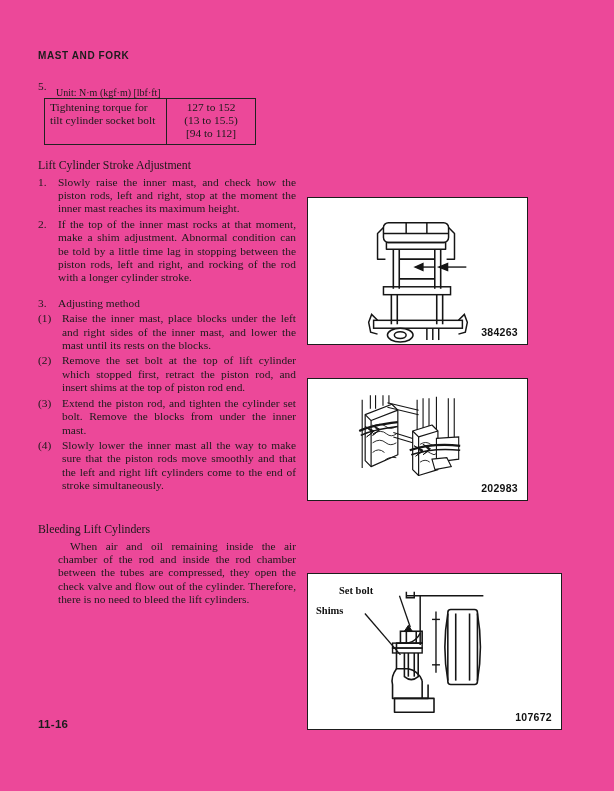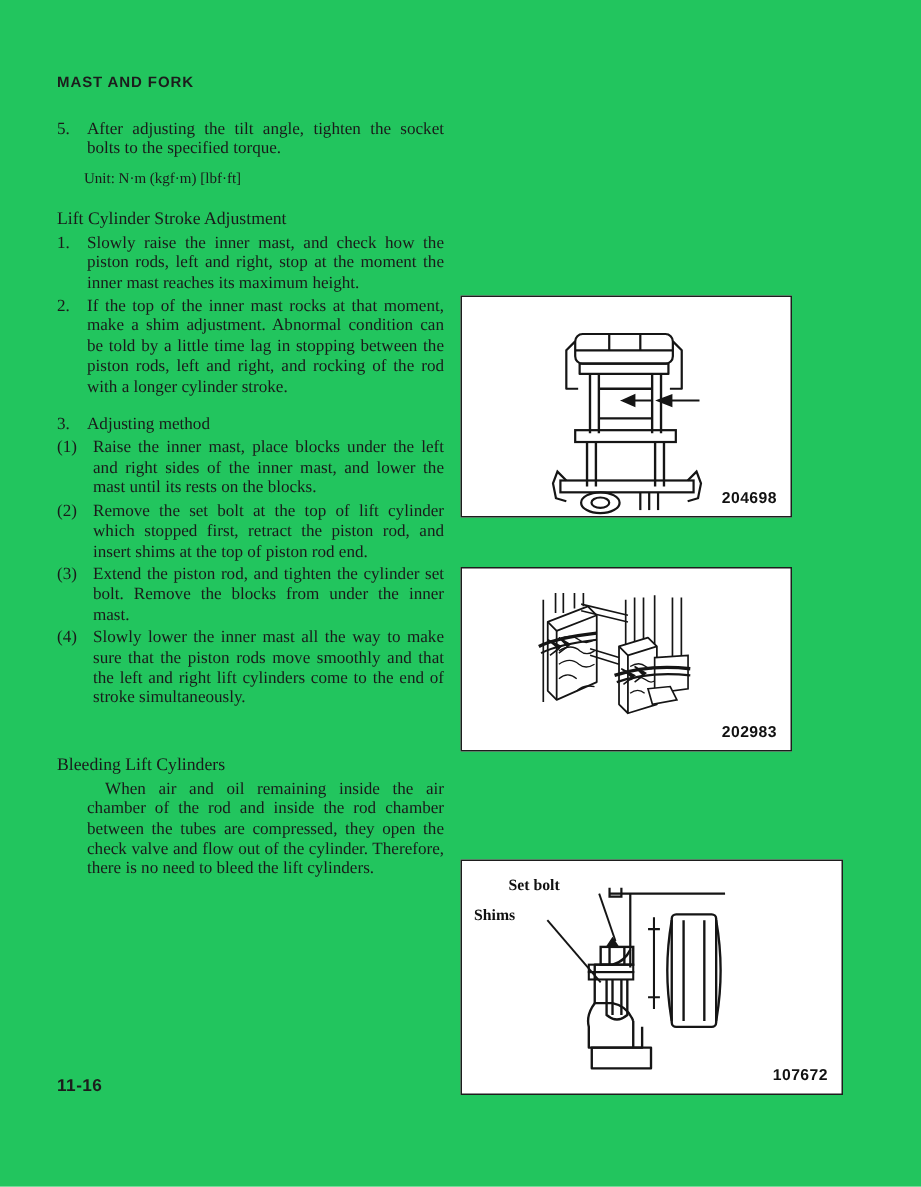--- a/index.html
+++ b/index.html
@@ -12,21 +12,21 @@
     height: 791px;
     position: relative;
     font-family: "Liberation Serif", serif;
     color: #1a1a1a;
     overflow: hidden;
   }
 
   .page {
     position: absolute;
     inset: 0;
-    background: #22c55e;
+    background: #ec4899;
   }
 
   
   .header {
     position: absolute;
     left: 38px;
     top: 50px;
     font-family: "Liberation Sans", sans-serif;
     font-size: 10px;
     font-weight: bold;
@@ -158,25 +158,36 @@
 <body>
 
 <div class="page">
 
   <div class="header">MAST AND FORK</div>
 
   <div class="col-left">
 
     <div class="numbered">
       <span class="num">5.</span>
-      <span>After adjusting the tilt angle, tighten the socket bolts to the specified torque.</span>
     </div>
 
     <div class="unit-line">Unit: N·m (kgf·m) [lbf·ft]</div>
 
+    <table class="torque-table">
+      <tbody>
+          <tr>
+        <td class="label">Tightening torque for tilt cylinder socket bolt</td>
+        <td class="value">
+          <div>127 to 152</div>
+          <div>(13 to 15.5)</div>
+          <div>[94 to 112]</div>
+        </td>
+      </tr>
+    </tbody>
+      </table>
 
     <div class="section-head">Lift Cylinder Stroke Adjustment</div>
 
     <div class="numbered">
       <span class="num">1.</span>
       <span>Slowly raise the inner mast, and check how the piston rods, left and right, stop at the moment the inner mast reaches its maximum height.</span>
     </div>
 
     <div class="numbered">
       <span class="num">2.</span>
@@ -267,21 +278,21 @@
         <line x1="132" y1="132" x2="132" y2="144"></line>
       </g>
 
       <g stroke="#151515" stroke-width="1.4" fill="#151515">
         <line x1="110" y1="70" x2="128" y2="70"></line>
         <polygon points="108,70 116,66.5 116,73.5"></polygon>
         <line x1="160" y1="70" x2="134" y2="70"></line>
         <polygon points="132,70 141,66.5 141,73.5"></polygon>
       </g>
     </svg>
-    <div class="fig-id">204698</div>
+    <div class="fig-id">384263</div>
   </div>
 
   <div class="figure" id="figure-2">
     <svg viewBox="0 0 221 163">
 
       <g fill="none" stroke="#151515" stroke-width="1.5">
         <line x1="36" y1="28" x2="36" y2="120"></line>
         <line x1="47" y1="22" x2="47" y2="40"></line>
         <line x1="54" y1="22" x2="54" y2="40"></line>
         <line x1="64" y1="22" x2="64" y2="36"></line>

